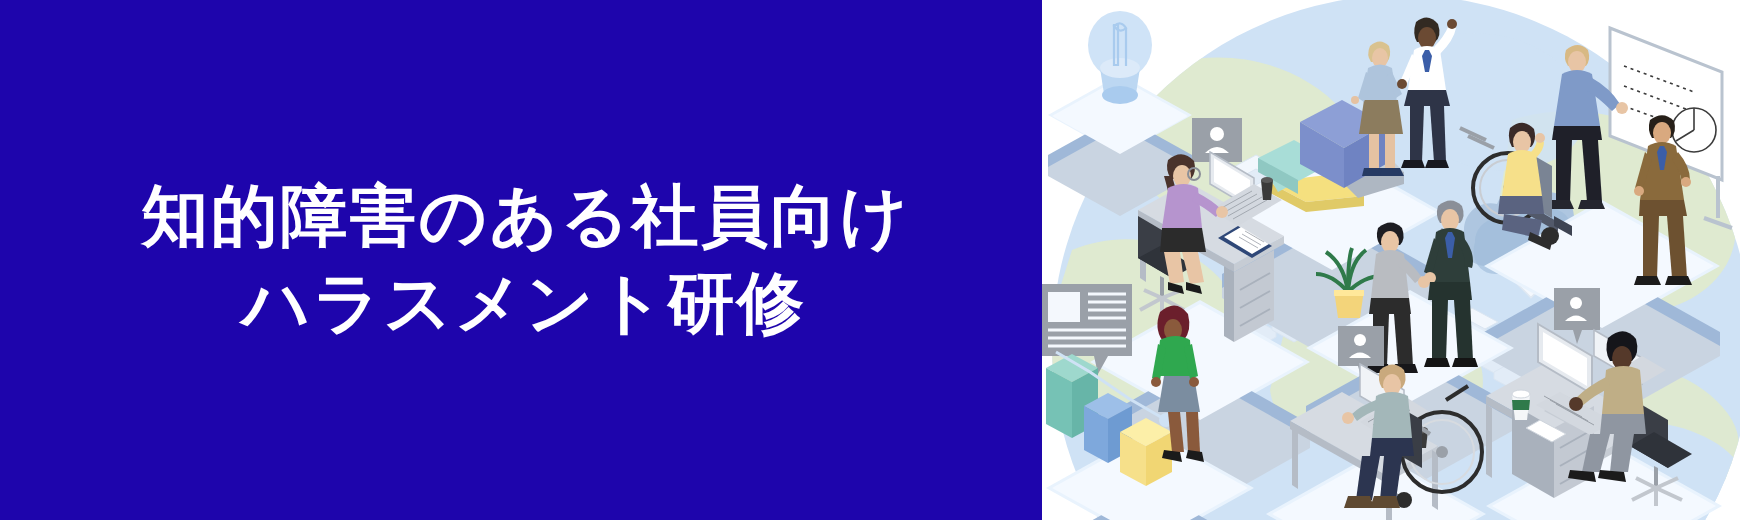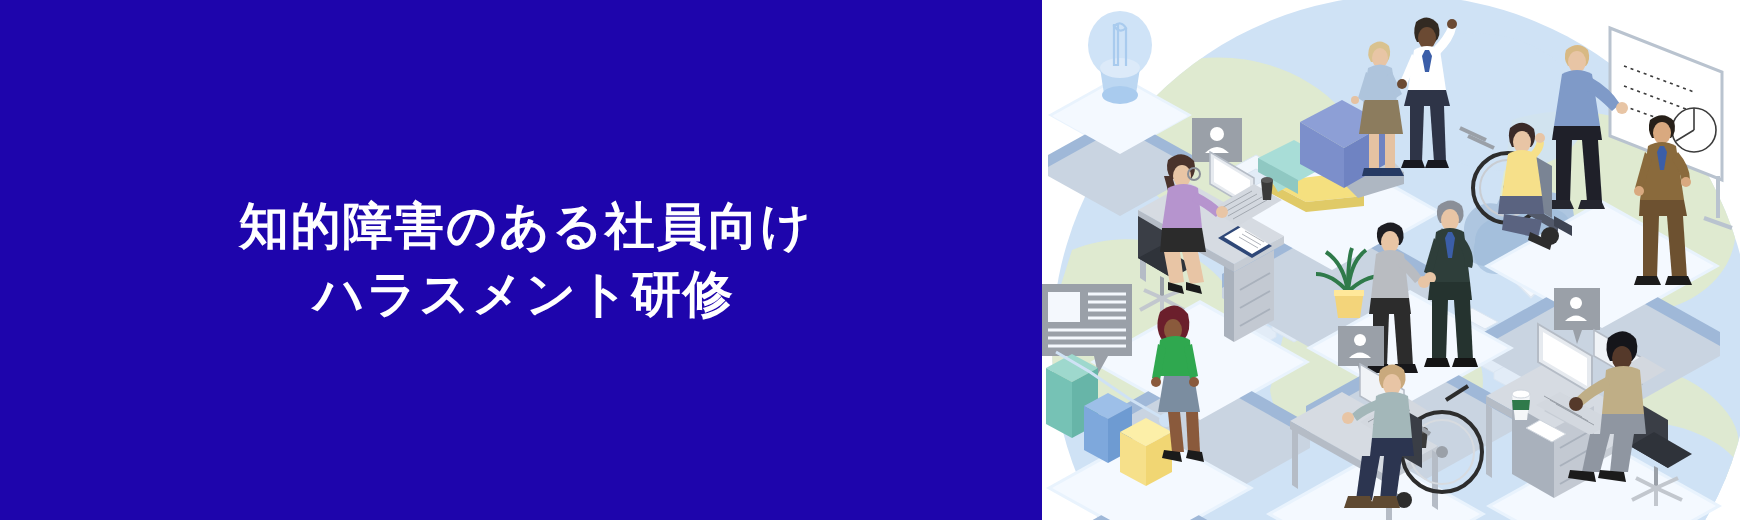--- a/index.html
+++ b/index.html
@@ -37,21 +37,21 @@
     height: 520px;
     display: flex;
     flex-direction: column;
     align-items: center;
     justify-content: center;
     gap: 12px;
   }
   .title-line {
     color: #ffffff;
     font-weight: bold;
-    font-size: 50px;
+    font-size: 67px;
     line-height: 1.12;
     letter-spacing: 0.035em;
     white-space: nowrap;
     text-align: center;
     font-family: "DejaVu Sans", "Liberation Sans", sans-serif;
   }
   #title-line-1 { margin-left: 10px; }
   #title-line-2 { margin-left: 6px; }
 
   

